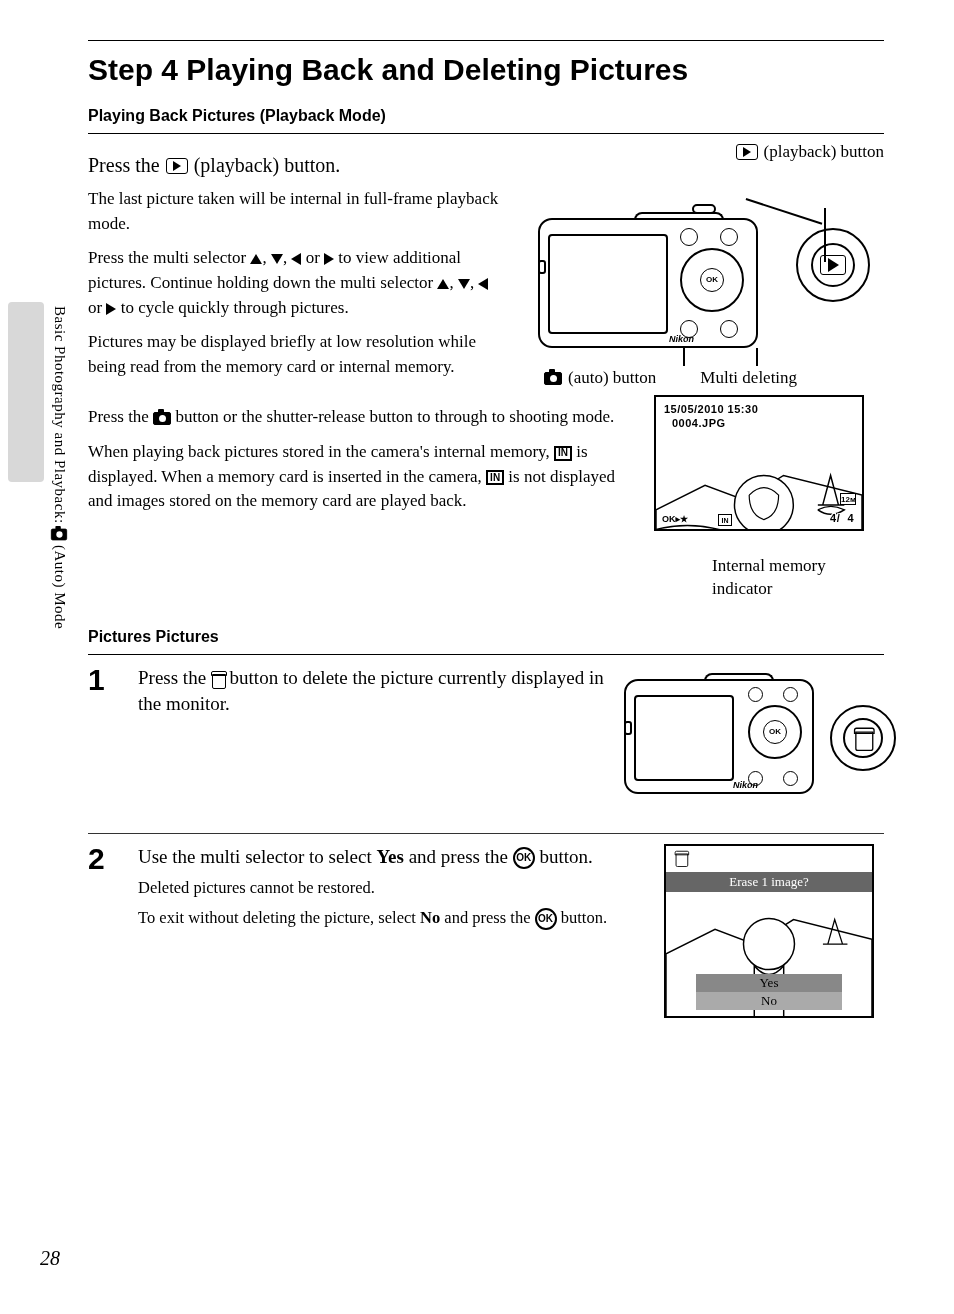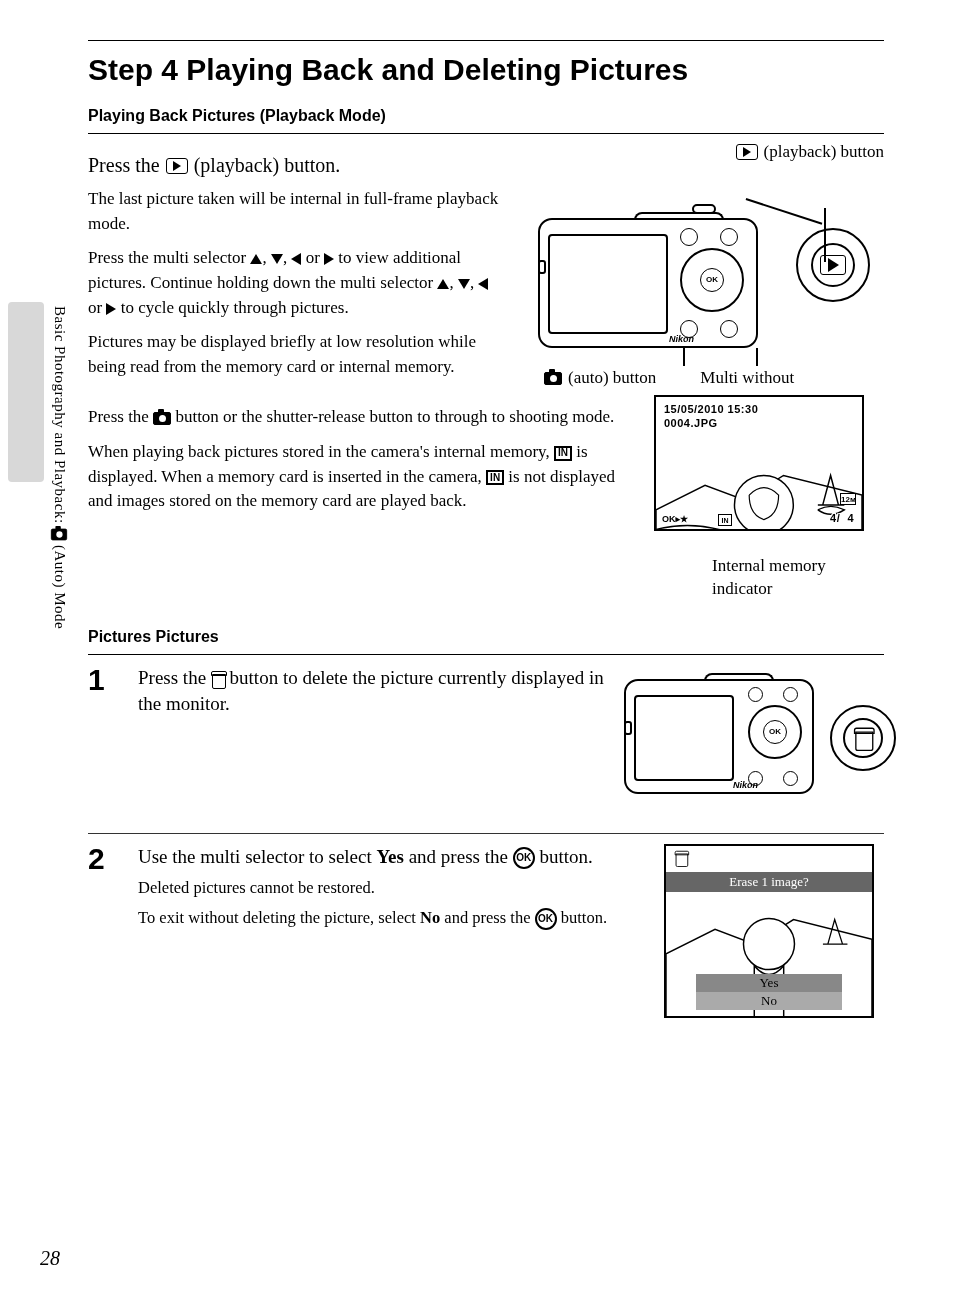--- a/index.html
+++ b/index.html
@@ -223,21 +223,21 @@
         <div class="lead-line" style="left:222px;top:30px;width:80px;height:1.5px;transform:rotate(18deg);transform-origin:left"></div>
         <div class="lead-line" style="left:159px;top:180px;width:1.5px;height:18px"></div>
         <div class="lead-line" style="left:232px;top:180px;width:1.5px;height:18px"></div>
       </div>
       <div style="display:flex;gap:44px;">
         <div class="label-row" style="margin-left:20px">
           <span class="cam-icon"></span>
           <span>(auto) button</span>
         </div>
         <div class="label-row">
-          <span>Multi without</span>
+          <span>Multi deleting</span>
         </div>
       </div>
     </div>
   </div>
 
   <div style="display:flex;gap:30px;margin-top:6px;align-items:flex-start">
     <div style="flex:1">
       <p class="body">
         <span>Press the </span>
         <span class="cam-icon"></span>
@@ -256,21 +256,21 @@
         <svg viewBox="0 0 210 170">
           <path d="M0 115 L50 90 L90 105 L130 80 L210 100 L210 170 L0 170 Z" fill="#fff" stroke="#000" stroke-width="1.5"></path>
           <path d="M0 135 Q40 125 80 140 T210 145 L210 170 L0 170 Z" fill="#fff" stroke="#000" stroke-width="1.5"></path>
           <circle cx="110" cy="110" r="30" fill="#fff" stroke="#000" stroke-width="1.5"></circle>
           <path d="M92 138 Q110 160 128 138 L128 170 L92 170 Z" fill="#fff" stroke="#000" stroke-width="1.5"></path>
           <path d="M95 100 Q110 85 125 100 Q125 120 110 125 Q95 120 95 100" fill="#fff" stroke="#000" stroke-width="1.2"></path>
           <path d="M170 110 L178 80 L186 110 M165 110 L192 110" stroke="#000" stroke-width="1.5" fill="none"></path>
           <path d="M165 115 Q178 108 192 115 Q178 124 165 115" stroke="#000" stroke-width="1.5" fill="#fff"></path>
         </svg>
         <div class="overlay-text" style="top:6px;left:8px">15/05/2010 15:30</div>
-        <div class="overlay-text" style="top:20px;left:8px">0004.JPG</div>
+        <div class="overlay-text" style="top:20px;left:16px">0004.JPG</div>
         <div class="overlay-text" style="bottom:5px;right:8px">
           <span>4</span><span>/</span>&nbsp;&nbsp;<span>4</span>
         </div>
         <div style="position:absolute;right:6px;bottom:24px;border:1.5px solid #000;width:16px;height:12px;font:700 8px Arial;text-align:center;line-height:12px">12м</div>
         <div style="position:absolute;left:6px;bottom:5px;font:700 9px Arial">OK▸★</div>
         <div style="position:absolute;left:62px;bottom:3px;border:1.5px solid #000;width:14px;height:12px;font:700 7px Arial;text-align:center;line-height:11px">IN</div>
         <div class="lead-line" style="left:69px;bottom:-22px;width:1.5px;height:22px"></div>
       </div>
       <div style="font-size:17px;margin-top:24px;margin-left:58px;line-height:1.3">Internal memory indicator</div>
     </div>

